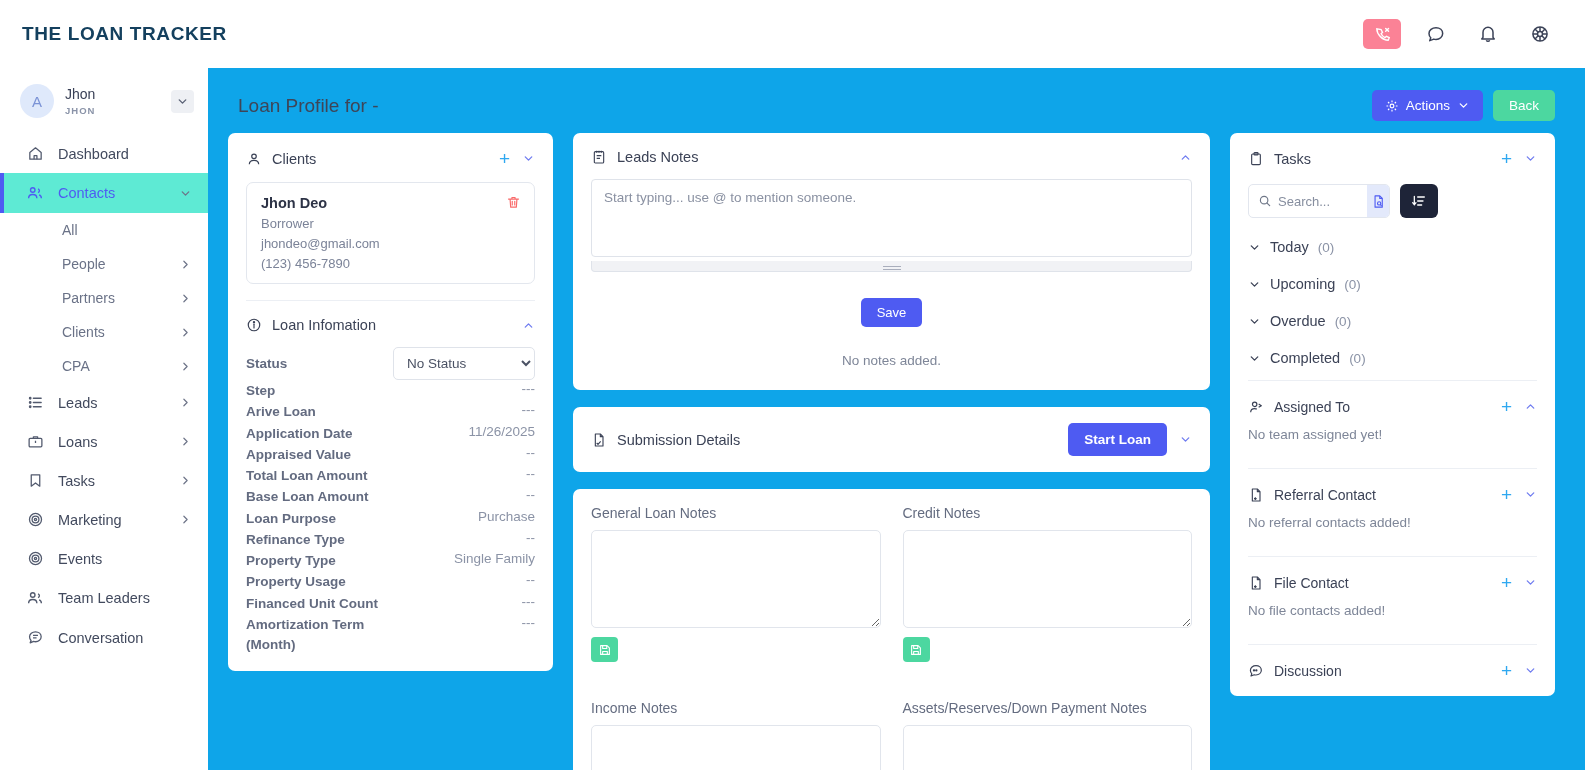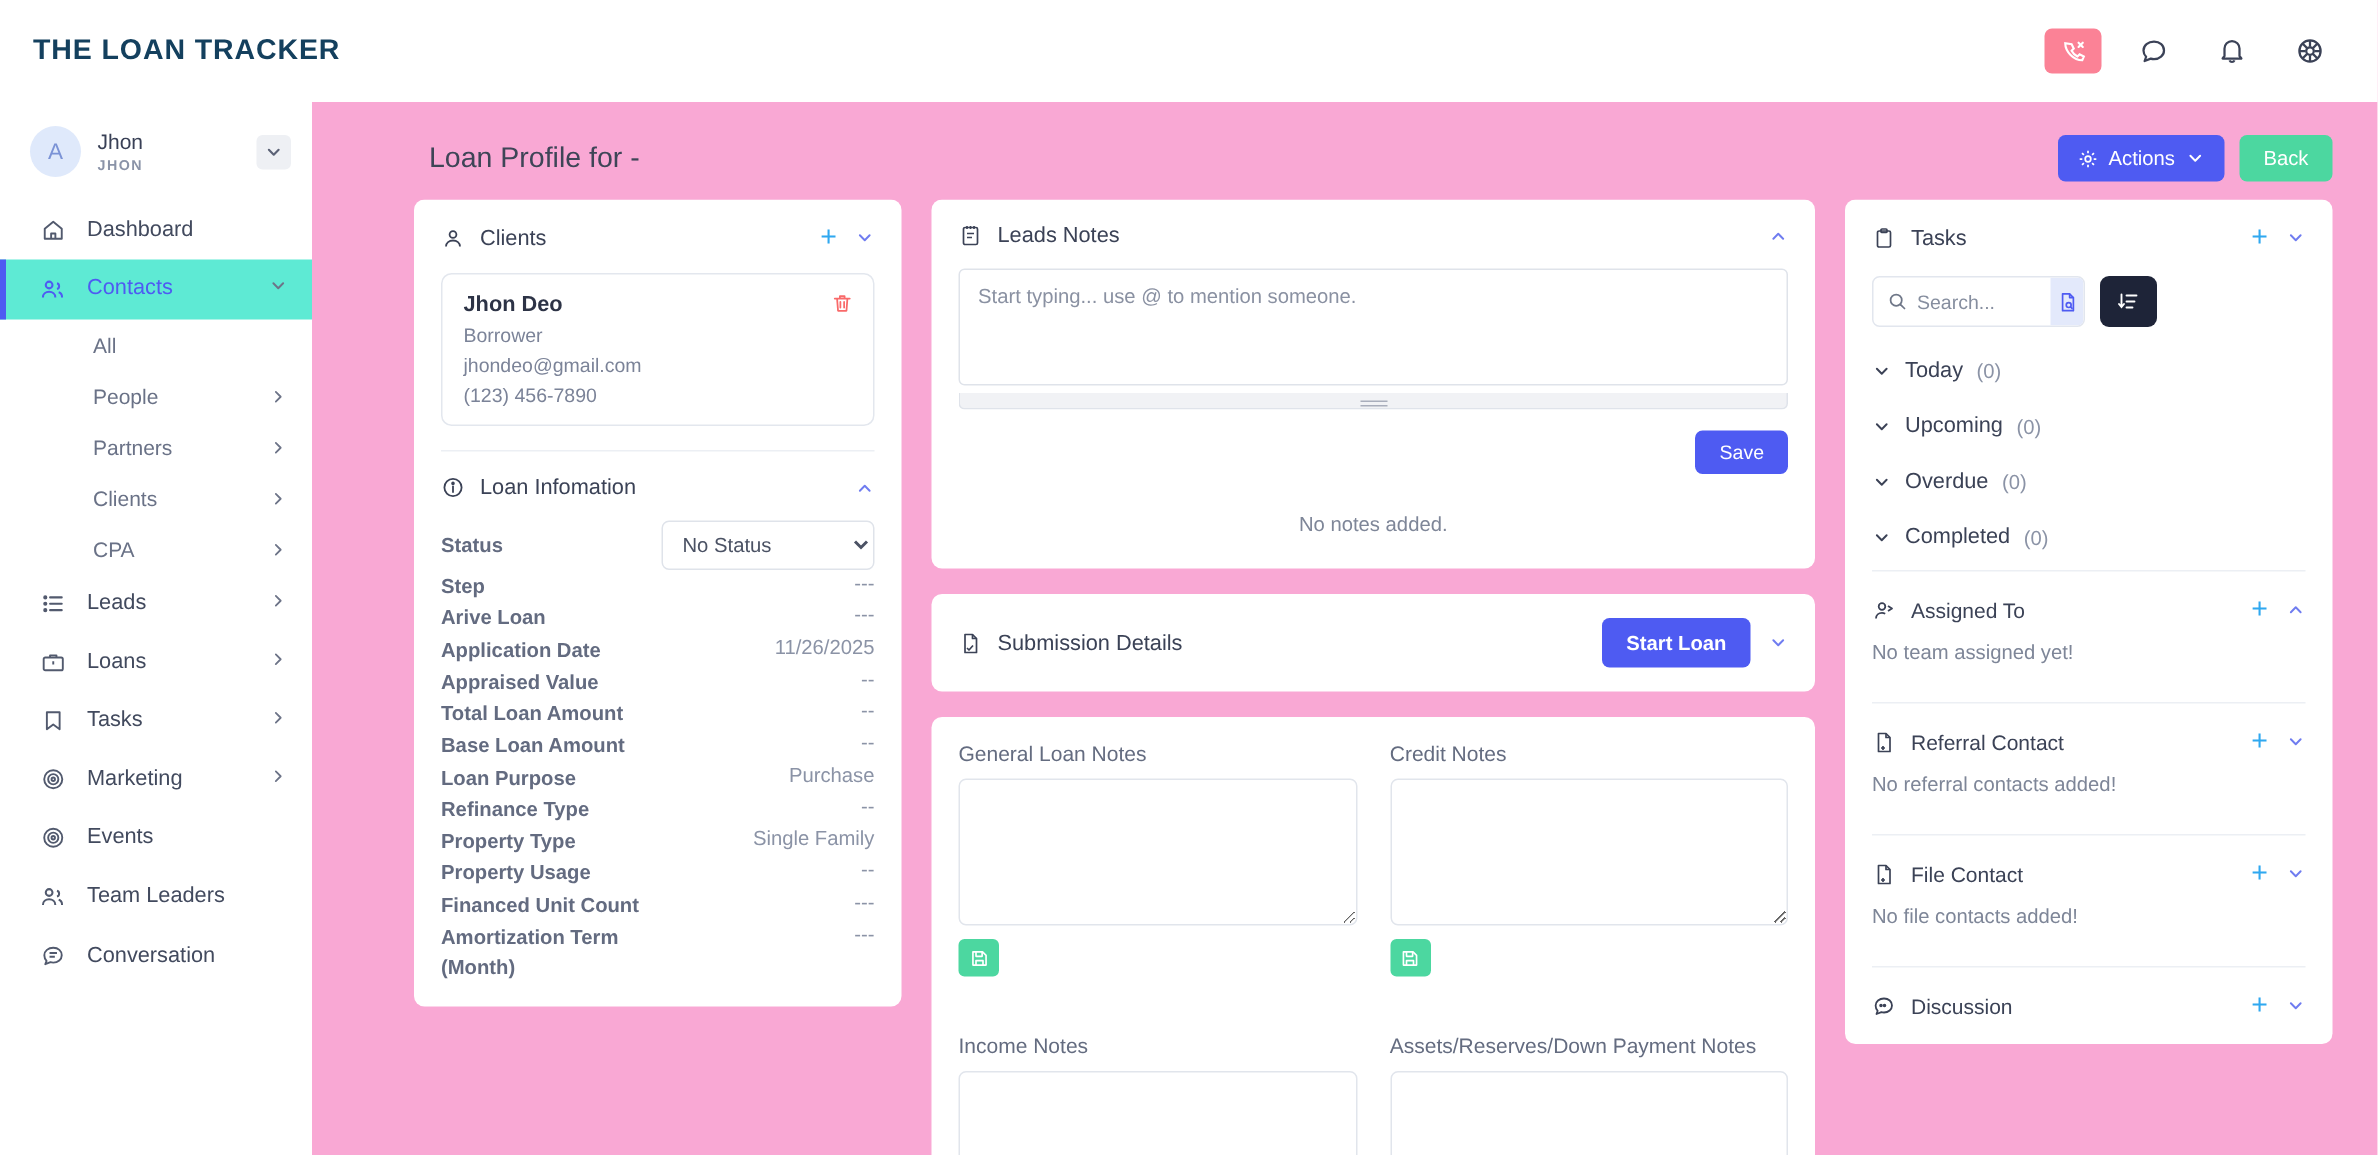--- a/index.html
+++ b/index.html
@@ -49,40 +49,40 @@
   }
   .uname { font-size: 14px; color: #394056; line-height: 1.15; }
   .usub { font-size: 9.5px; color: #8a93a8; letter-spacing: 1px; font-weight: bold; margin-top: 2px; }
   .ucaret {
     margin-left: auto; width: 23px; height: 23px; border-radius: 4px;
     background: #eef0f4; color: #5b6276;
     display: flex; align-items: center; justify-content: center; cursor: pointer;
   }
   .nav { font-size: 14.5px; }
   .navitem {
-    display: flex; gap: 14px;
+    display: flex; align-items: center; gap: 14px;
     padding: 11px 16px 11px 22px; color: #424a5e; cursor: pointer;
     border-left: 4px solid transparent; position: relative;
   }
   .navitem .nicon { width: 18px; display:flex; align-items:center; justify-content:center; color:#525a6e; }
   .navitem.active {
     background: #5eead4; border-left-color: #4e5bf2; color: #4e5bf2;
   }
   .navitem.active .nicon { color: #4e5bf2; }
   .navitem .chev { margin-left: auto; color: #6d7488; font-size: 12px; display:flex; }
   .subitem {
     display: flex; align-items: center; padding: 9px 16px 9px 62px;
     color: #6a7287; font-size: 14px; cursor: pointer;
   }
   .subitem .chev { margin-left: auto; color: #6d7488; }
 
   
   .main {
-    flex: 1; background: #f9a8d4; display: flex; flex-direction: column;
-    min-width: 0; overflow: hidden; padding-left: 48px;
+    flex: 1; background: #0ea5e9; display: flex; flex-direction: column;
+    min-width: 0; overflow: hidden;
   }
   .pagehead {
     display: flex; align-items: center; justify-content: space-between;
     padding: 22px 30px 12px 30px;
   }
   .ptitle { font-size: 19px; color: #3e4557; }
   .pactions { display: flex; align-items: center; gap: 10px; }
   .btn {
     border: none; border-radius: 5px; font-size: 13.5px; cursor: pointer;
     font-family: inherit; color: #fff; display: flex; align-items: center;
@@ -147,21 +147,21 @@
     padding: 10px 12px; font-size: 13.5px; color: #404657; resize: none;
     font-family: inherit; margin-top: 14px; outline: none;
   }
   .notesarea::placeholder { color: #8a91a2; }
   .grabber {
     height: 11px; background: #f1f2f5; border: 1px solid #dfe3ea;
     border-top: none; border-radius: 0 0 4px 4px;
     display: flex; align-items: center; justify-content: center;
   }
   .grabber i { display:block; width: 18px; height: 1px; background: #a9aebc; box-shadow: 0 3px 0 #a9aebc; }
-  .saverow { display: flex; justify-content: flex-end; margin-top: 14px; }
+  .saverow { display: flex; justify-content: center; margin-top: 26px; }
   .btn.save { background: #4e5bf2; padding: 7px 16px; font-size: 13px; }
   .emptynote { text-align: center; font-size: 13.5px; color: #7e8698; padding: 26px 0 6px; }
 
   .subhead { display: flex; align-items: center; }
   .btn.startloan { background: #4e5bf2; padding: 9px 16px; font-size: 13.5px; font-weight: bold; }
 
   .notesgrid { display: grid; grid-template-columns: 1fr 1fr; gap: 22px; }
   .nlabel { font-size: 14px; color: #5f footnote; }
   .nlabel { font-size: 14px; color: #646c80; margin-bottom: 9px; }
   .nbox {

